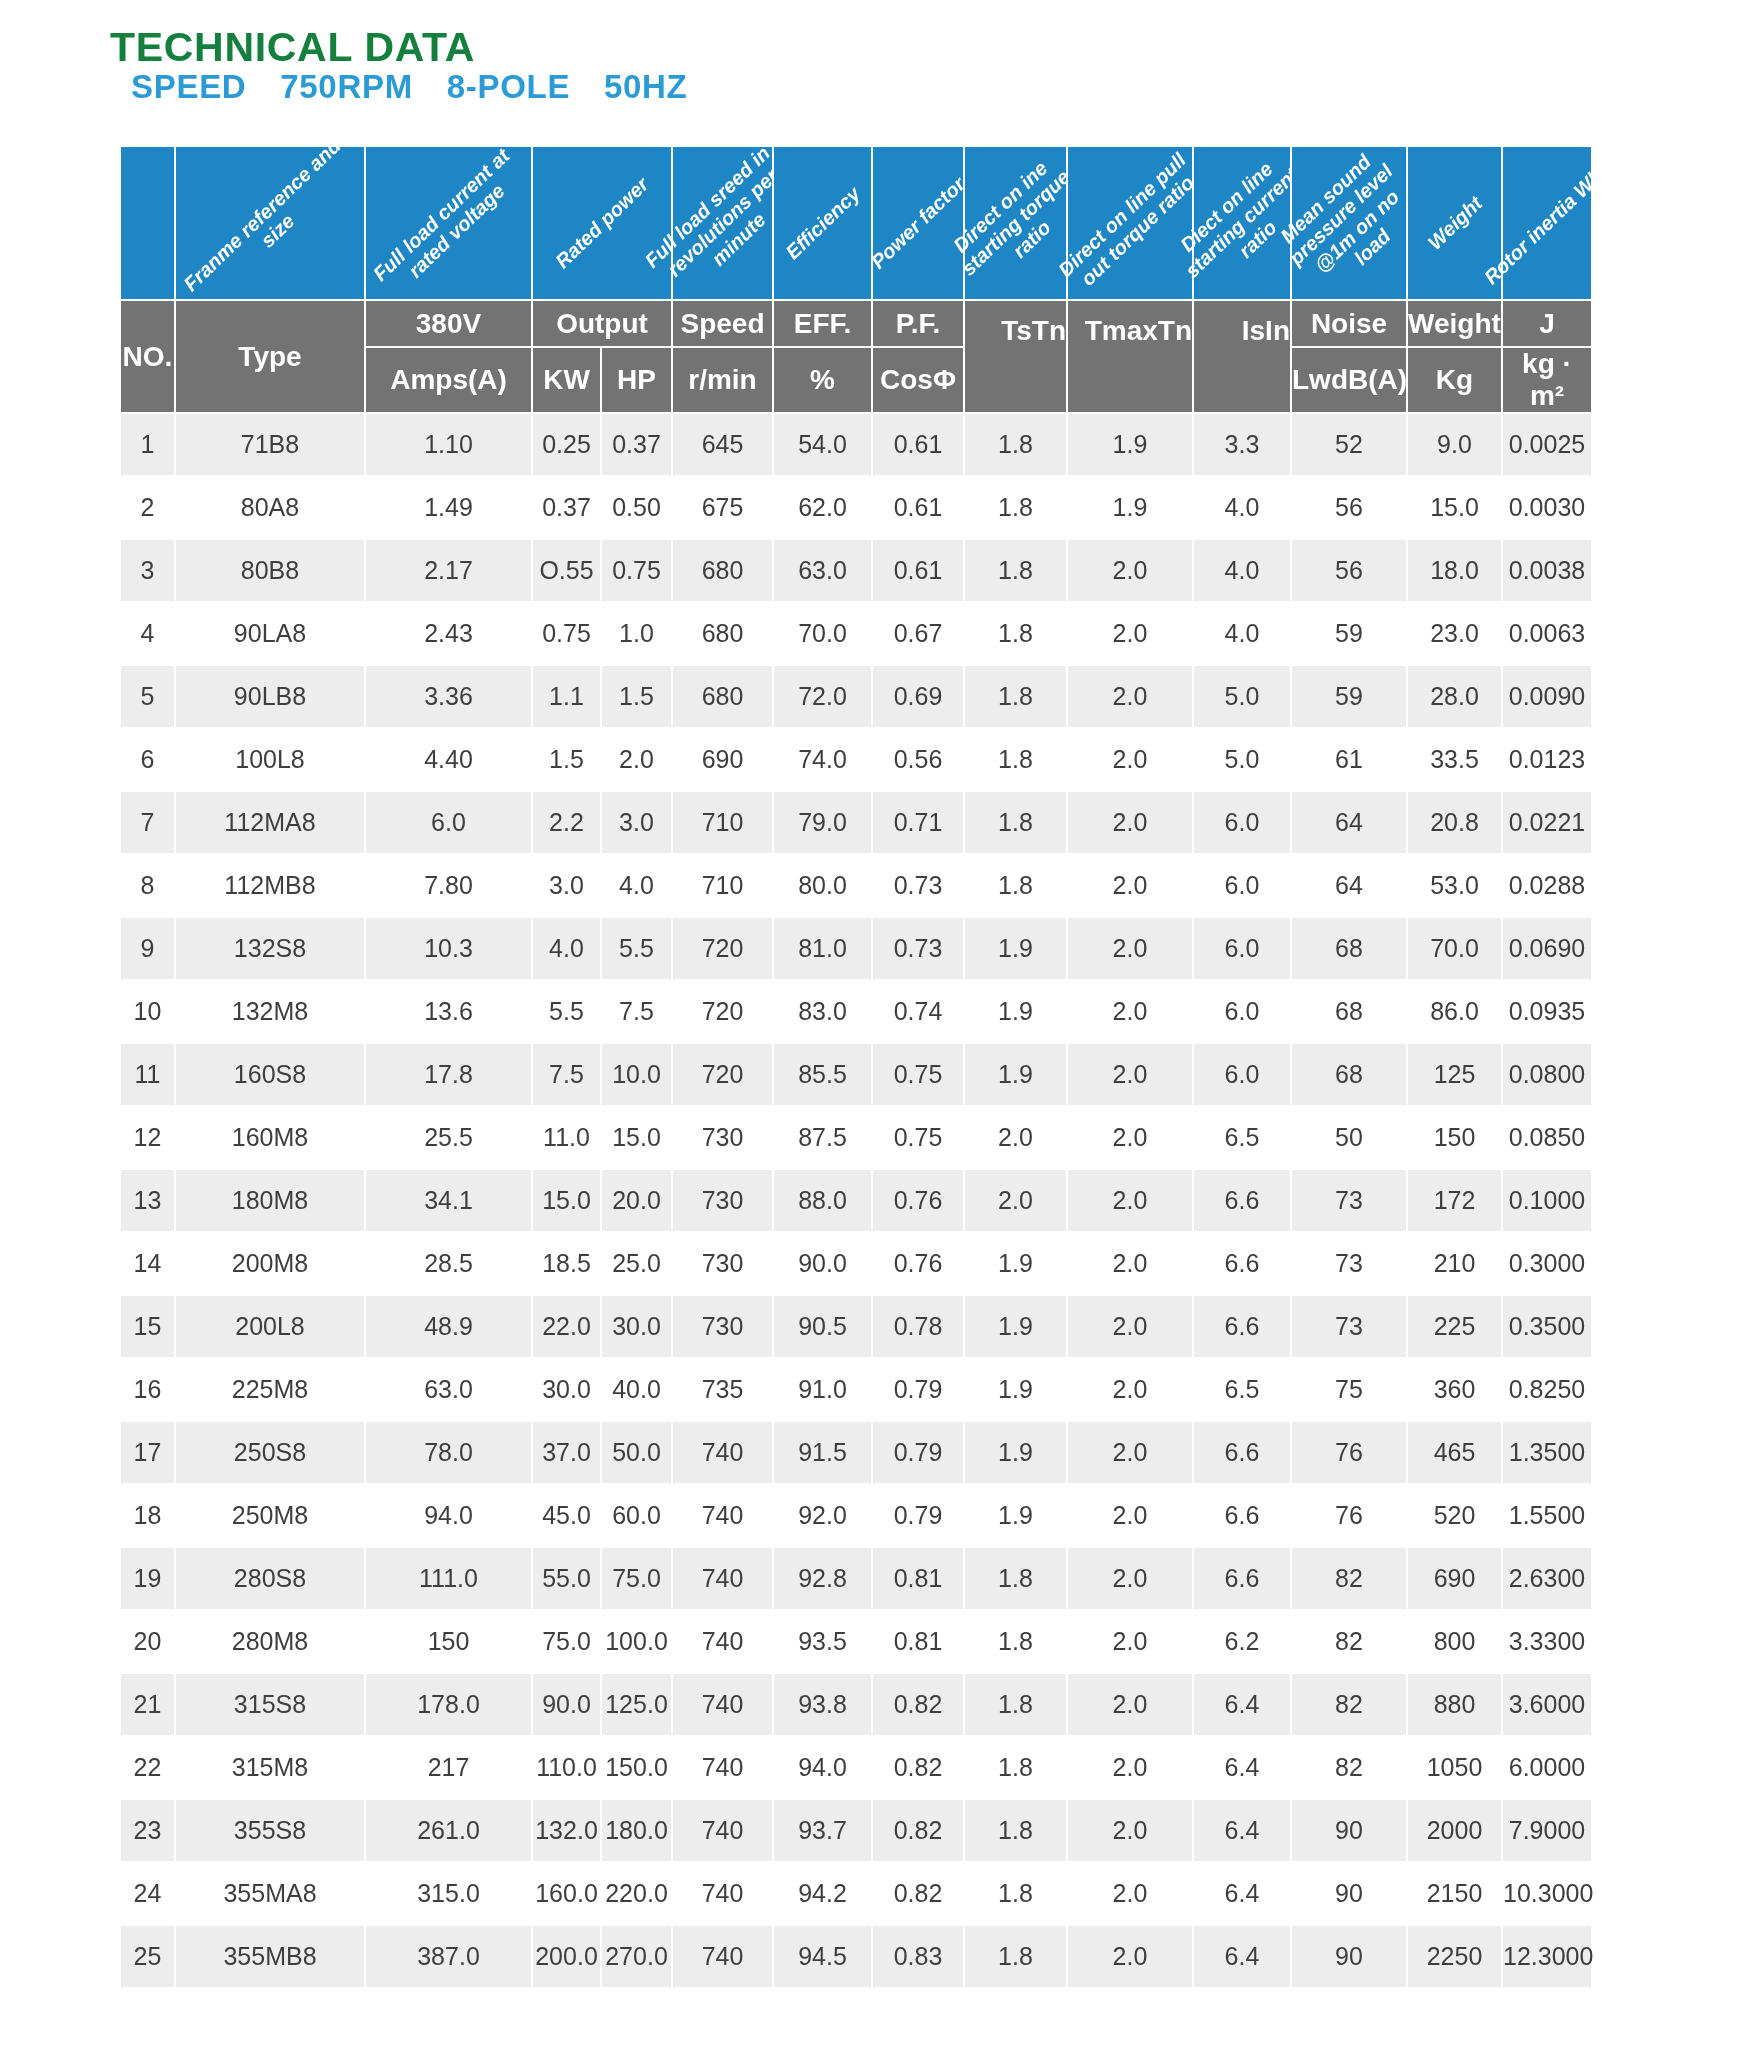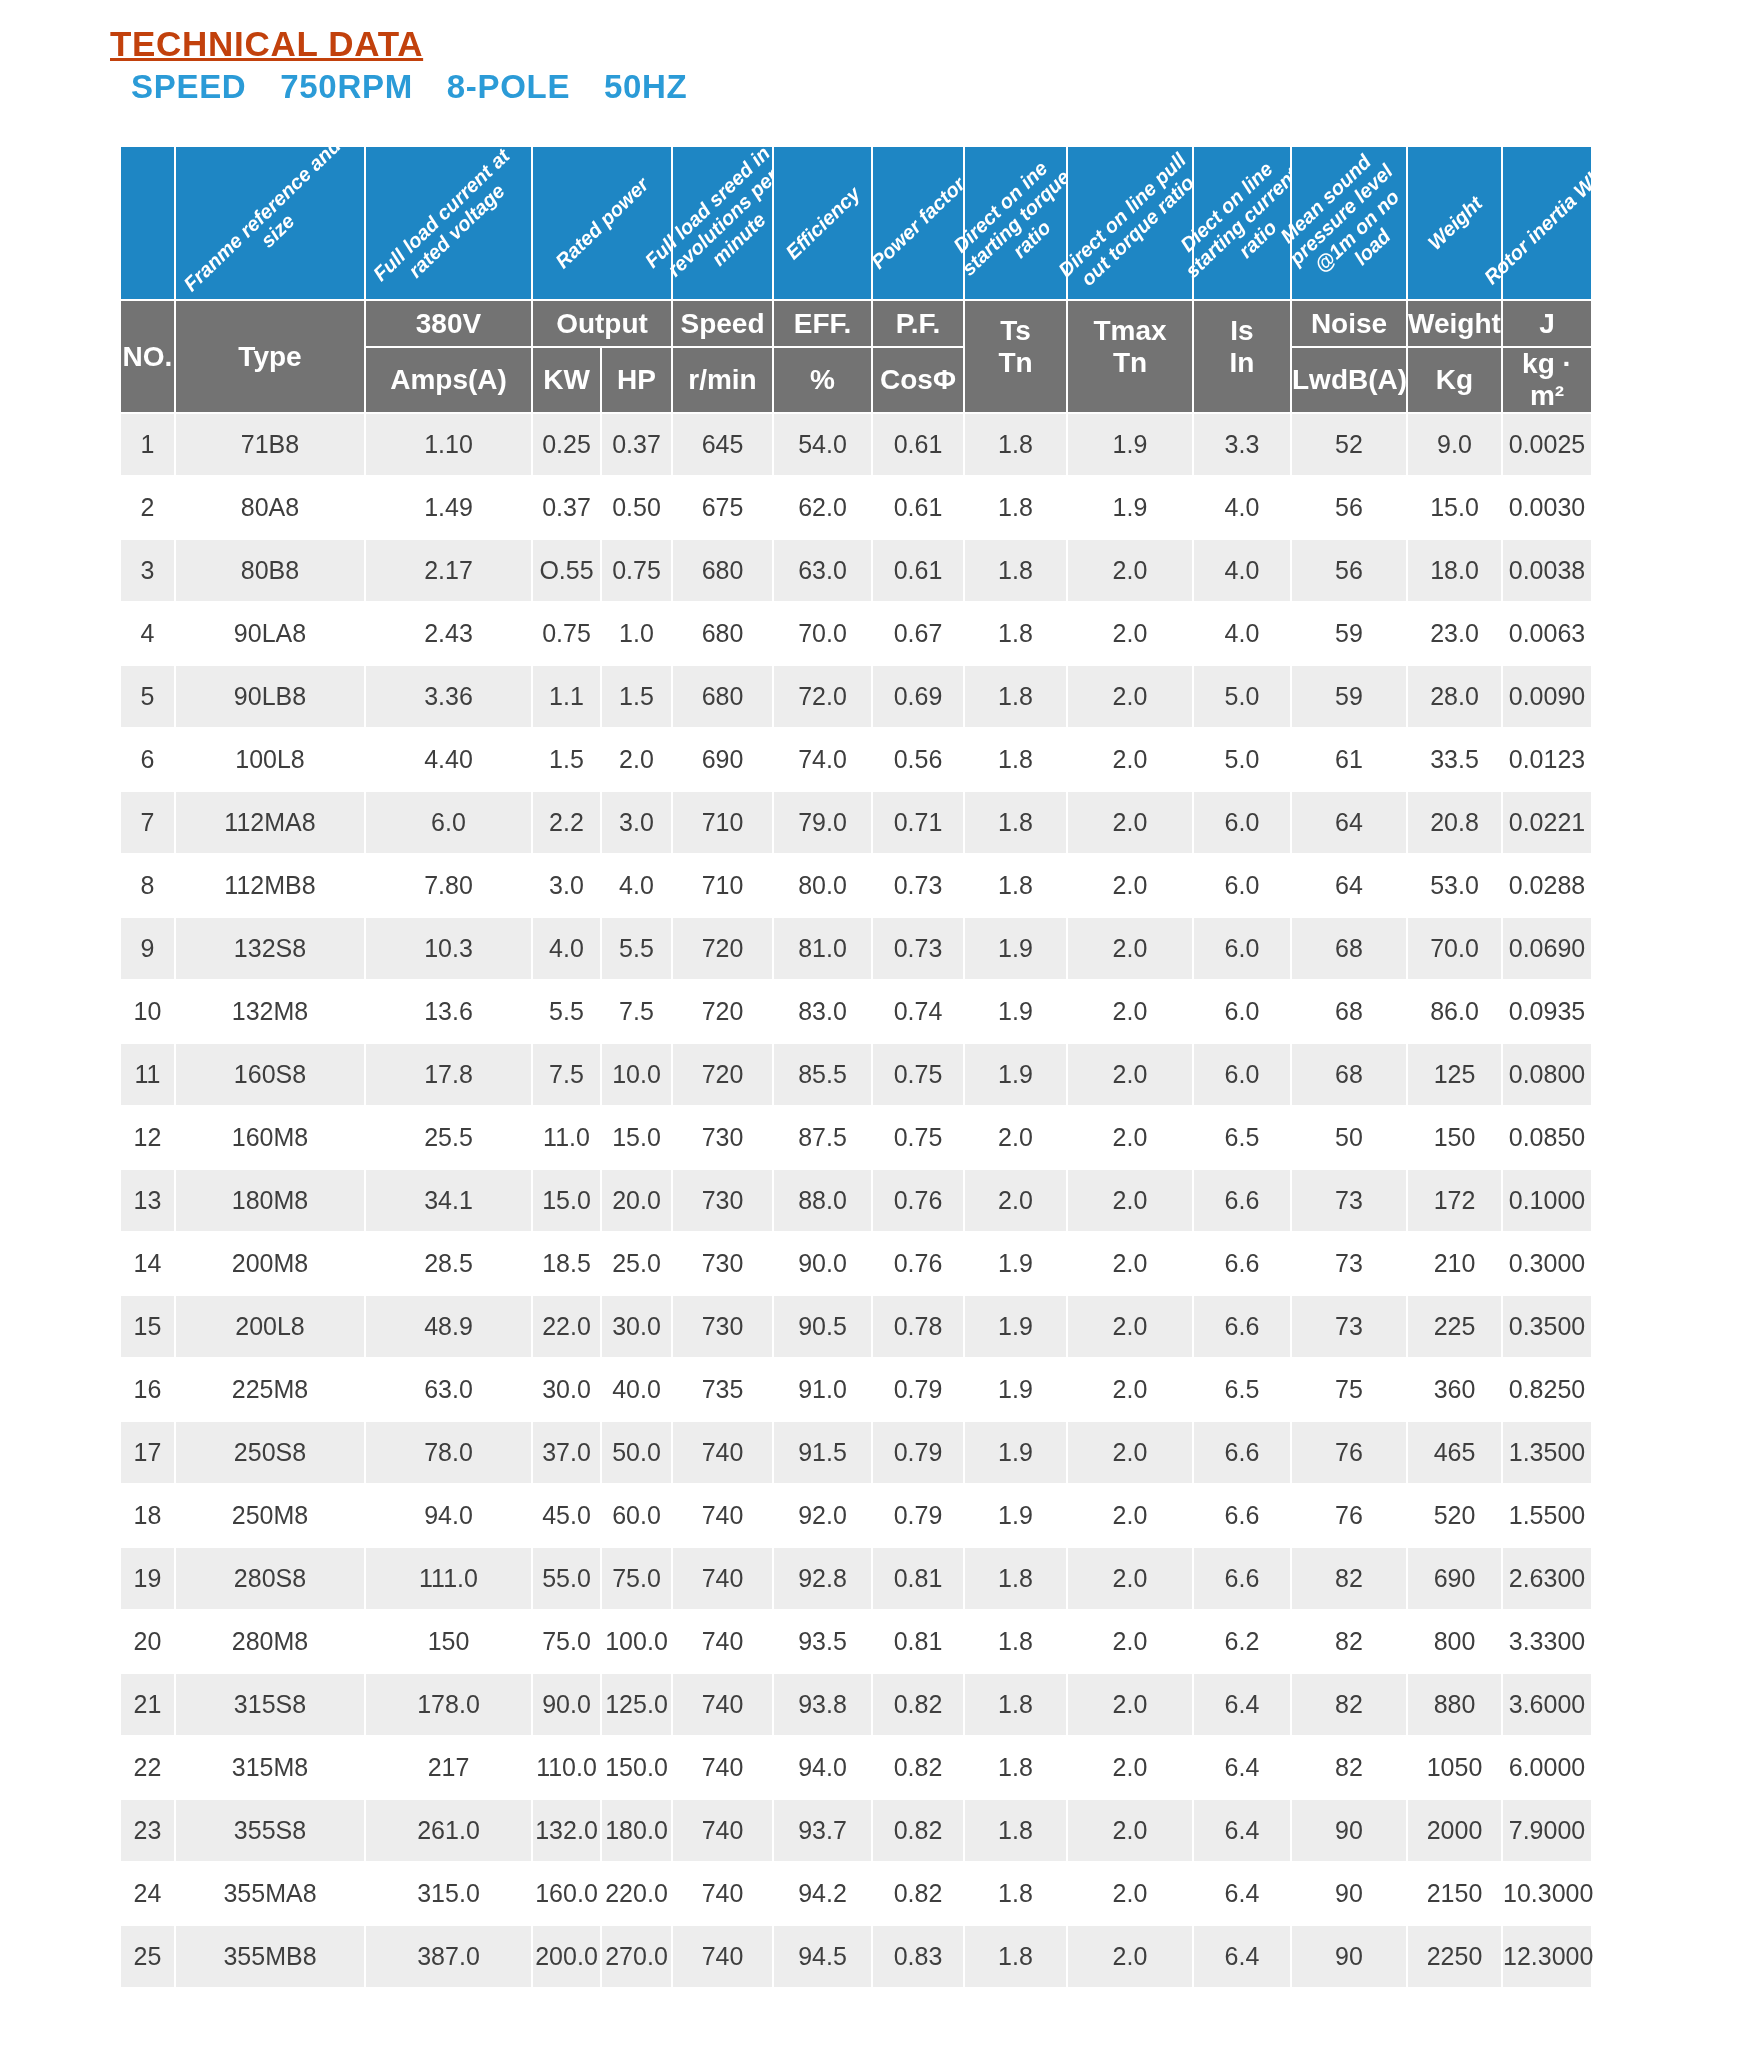--- a/index.html
+++ b/index.html
@@ -1,19 +1,19 @@
 <!DOCTYPE html>
 <html style="font-size:11.2px"><head>
 <meta charset="utf-8">
 <style>
   html,body{margin:0;padding:0;background:#ffffff;}
   .page{position:relative;width:1757px;height:2066px;background:#fff;overflow:hidden;
         font-family:"Liberation Sans","DejaVu Sans",sans-serif;}
-  .title{position:absolute;left:110px;top:24px;font-size:35px;font-weight:800;
-         color:#c2410c;letter-spacing:0.7px;text-decoration:underline;}
+  .title{position:absolute;left:110px;top:24px;font-size:41px;font-weight:800;
+         color:#15803d;letter-spacing:0.7px;}
   .subtitle{position:absolute;left:131px;top:68px;font-size:33px;font-weight:700;
             color:#2B9BD7;word-spacing:24px;letter-spacing:0.7px;}
   table.tech{position:absolute;left:119px;top:145px;width:1472px;
              border-collapse:collapse;table-layout:fixed;}
   .tech th,.tech td{border:2.8px solid #ffffff;padding:0;text-align:center;vertical-align:middle;}
   
   tr.rot th{background:#1E86C4;height:152px;position:relative;overflow:visible;}
   tr.rot .lbl{position:absolute;left:50%;top:50%;
               transform:translate(-50%,-50%) rotate(-44deg);
               color:#ffffff;font-style:italic;font-weight:700;font-size:20px;
@@ -26,21 +26,21 @@
   tr.rot th:nth-child(7) .lbl{width:168px;}
   tr.rot th:nth-child(8) .lbl{width:175px;}
   tr.rot th:nth-child(9) .lbl{width:175px;}
   tr.rot th:nth-child(10) .lbl{width:175px;}
   tr.rot th:nth-child(11) .lbl{width:150px;}
   tr.rot th:nth-child(12) .lbl{width:119px;}
   tr.rot th:nth-child(13) .lbl{width:224px;white-space:nowrap;}
   
   tr.sub th{background:#737373;color:#ffffff;font-weight:700;font-size:28px;height:45px;}
   tr.sub th.stack{padding:0;}
-  th.stack .stackbox{display:flex;flex-direction:column;justify-content:flex-start;
+  th.stack .stackbox{display:flex;flex-direction:row;justify-content:flex-end;
                      height:89px;padding:2.8px 0 9.8px 0;box-sizing:border-box;}
   
   tbody td{font-size:25px;color:#3E3E3E;height:61px;background:#ffffff;}
   tbody tr.odd td{background:#EDEDED;}
 </style>
 </head>
 <body>
 
 <div class="page">
   <div class="title">TECHNICAL DATA</div>

